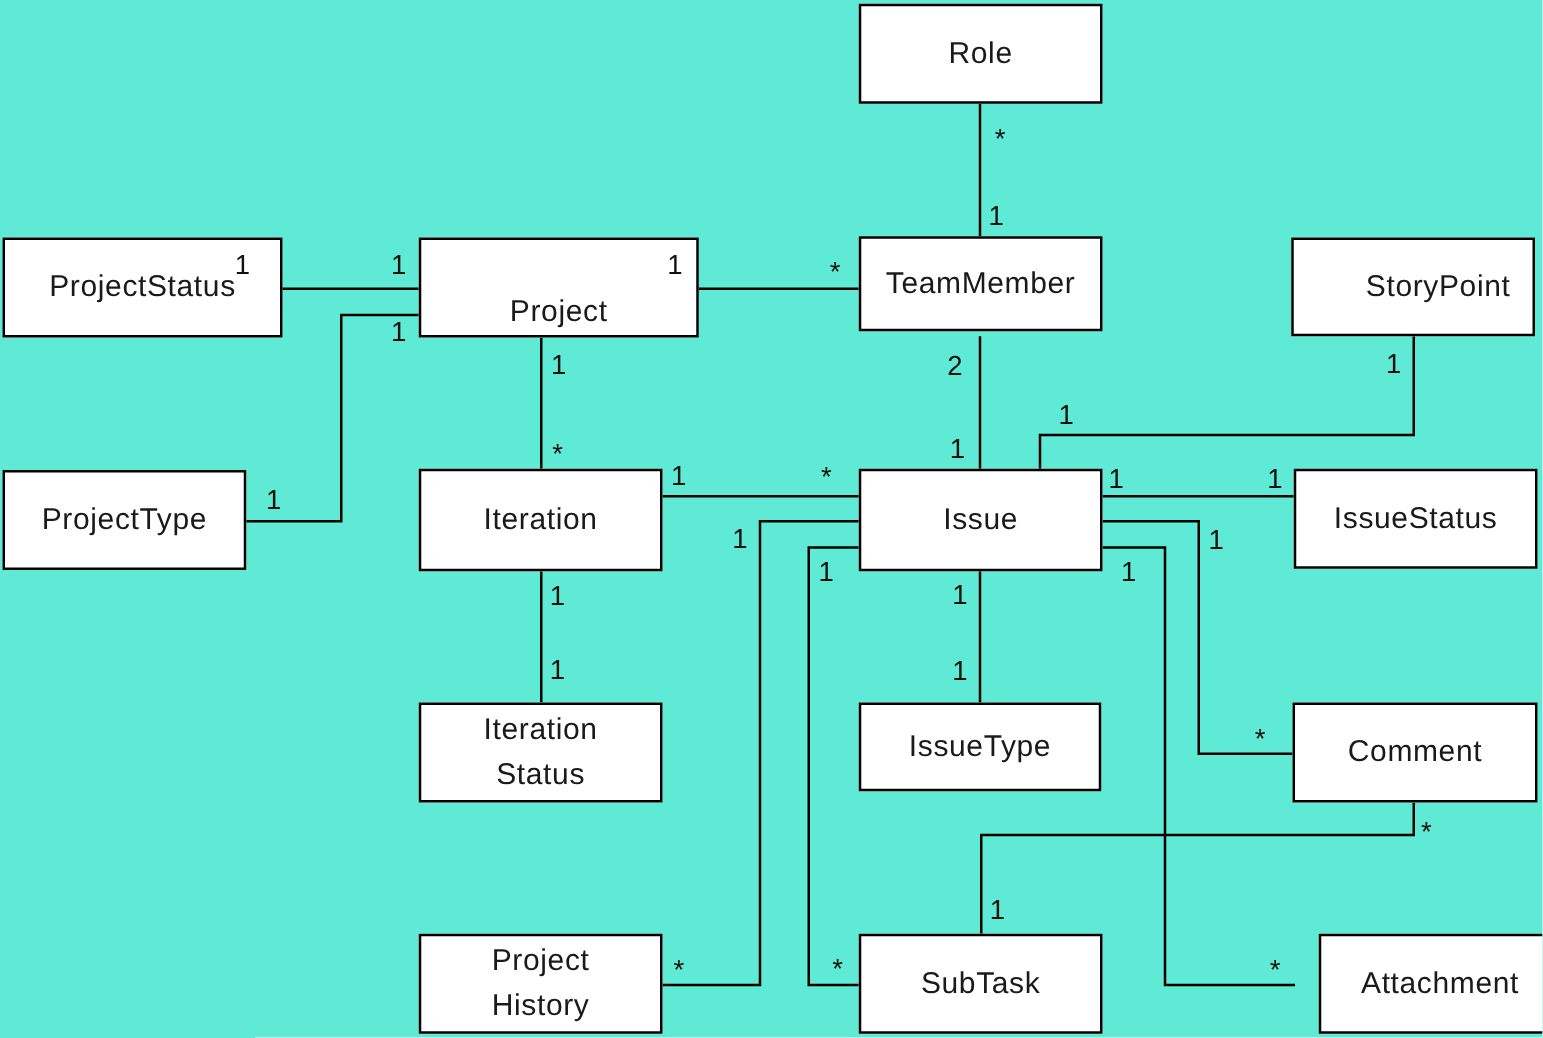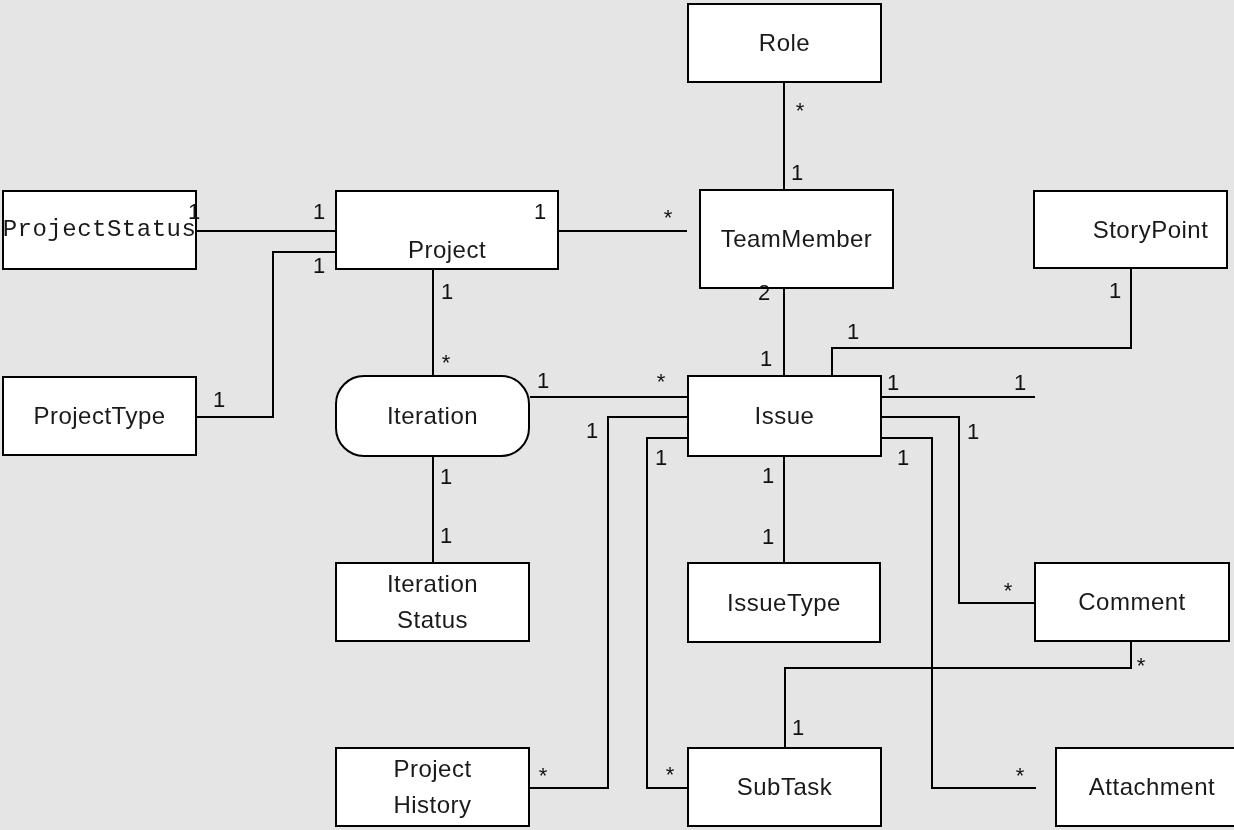--- a/index.html
+++ b/index.html
@@ -4,21 +4,21 @@
 <style>
   html, body {
     margin: 0;
     padding: 0;
     background: #ffffff;
   }
   .canvas {
     position: relative;
     width: 1234px;
     height: 830px;
-    background: #e5e5e5;
+    background: #5eead4;
     font-family: "Liberation Sans", "DejaVu Sans", sans-serif;
     color: #1a1a1a;
     overflow: hidden;
   }
   .wires {
     position: absolute;
     left: 0;
     top: 0;
     z-index: 1;
   }
@@ -82,45 +82,48 @@
     <polyline points="882,417 959,417 959,603 1034,603"></polyline>
     <polyline points="882,438 932,438 932,788 1036,788"></polyline>
     <polyline points="687,417 608,417 608,788 530,788"></polyline>
     <polyline points="687,438 647,438 647,788 687,788"></polyline>
     <polyline points="1131,642 1131,668 785,668 785,747"></polyline>
   </svg>
 
   <div class="entity" style="left:687px; top:3px; width:195px; height:80px;">
     <span class="entity-label">Role</span>
   </div>
-  <div class="entity" style="left:2px; top:190px; width:195px; height:80px;font-family:Liberation Mono, monospace;">
+  <div class="entity" style="left:2px; top:190px; width:224px; height:80px;">
     <span class="entity-label">ProjectStatus</span>
   </div>
   <div class="entity" style="left:335px; top:190px; width:224px; height:80px;align-items:flex-end;">
     <span class="entity-label">Project</span>
   </div>
-  <div class="entity" style="left:687px; top:189px; width:195px; height:100px;margin-left:12px;">
+  <div class="entity" style="left:687px; top:189px; width:195px; height:76px;">
     <span class="entity-label">TeamMember</span>
   </div>
   <div class="entity" style="left:1033px; top:190px; width:195px; height:79px;padding-left:40px;">
     <span class="entity-label">StoryPoint</span>
   </div>
   <div class="entity" style="left:2px; top:376px; width:195px; height:80px;">
     <span class="entity-label">ProjectType</span>
   </div>
-  <div class="entity" style="left:335px; top:375px; width:195px; height:82px;border-radius:29px;">
+  <div class="entity" style="left:335px; top:375px; width:195px; height:82px;">
     <span class="entity-label">Iteration</span>
   </div>
   <div class="entity" style="left:687px; top:375px; width:195px; height:82px;">
     <span class="entity-label">Issue</span>
   </div>
+  <div class="entity" style="left:1035px; top:375px; width:195px; height:80px;">
+    <span class="entity-label">IssueStatus</span>
+  </div>
   <div class="entity" style="left:335px; top:562px; width:195px; height:80px;">
     <span class="entity-label narrow">Iteration Status</span>
   </div>
-  <div class="entity" style="left:687px; top:562px; width:194px; height:81px;">
+  <div class="entity" style="left:687px; top:562px; width:194px; height:71px;">
     <span class="entity-label">IssueType</span>
   </div>
   <div class="entity" style="left:1034px; top:562px; width:196px; height:80px;">
     <span class="entity-label">Comment</span>
   </div>
   <div class="entity" style="left:335px; top:747px; width:195px; height:80px;">
     <span class="entity-label narrow">Project History</span>
   </div>
   <div class="entity" style="left:687px; top:747px; width:195px; height:80px;">
     <span class="entity-label">SubTask</span>

